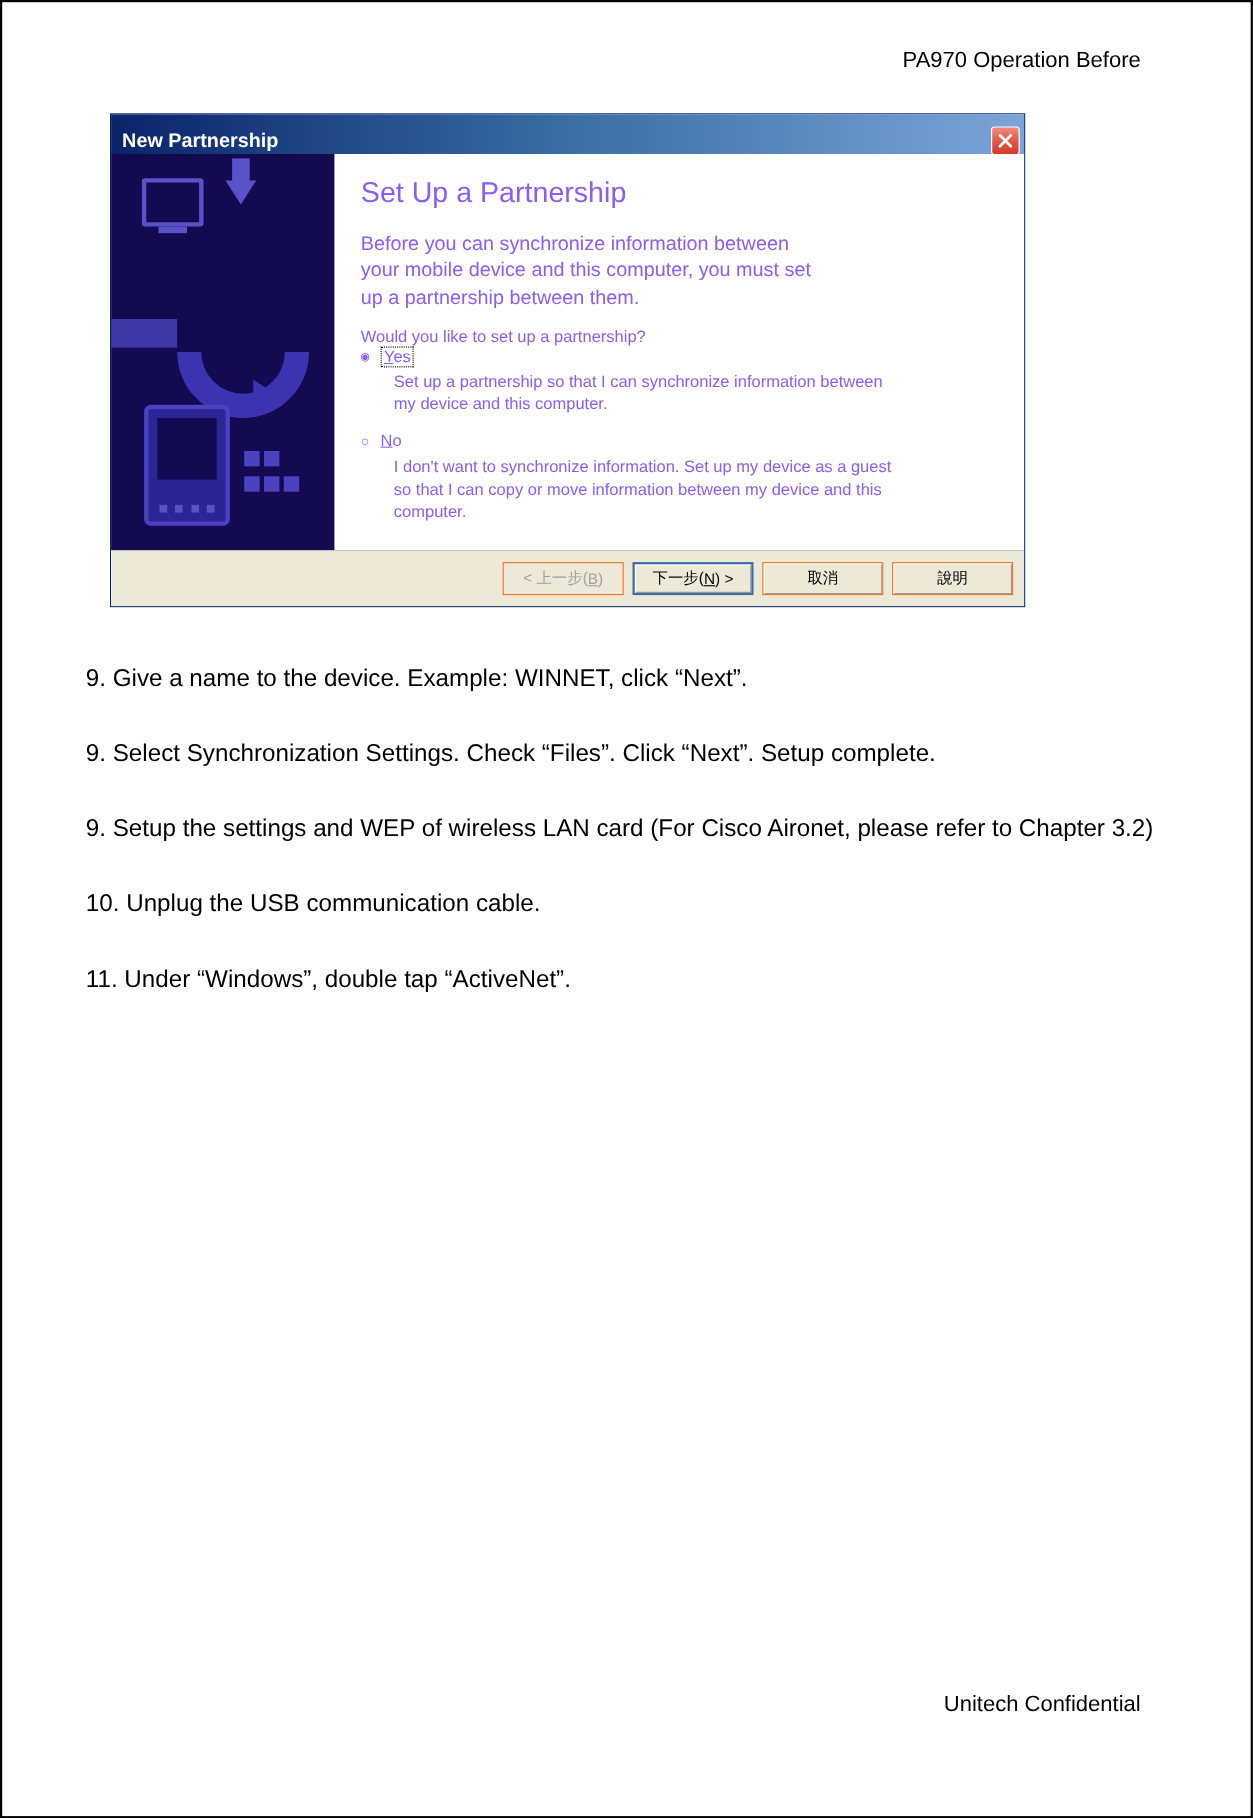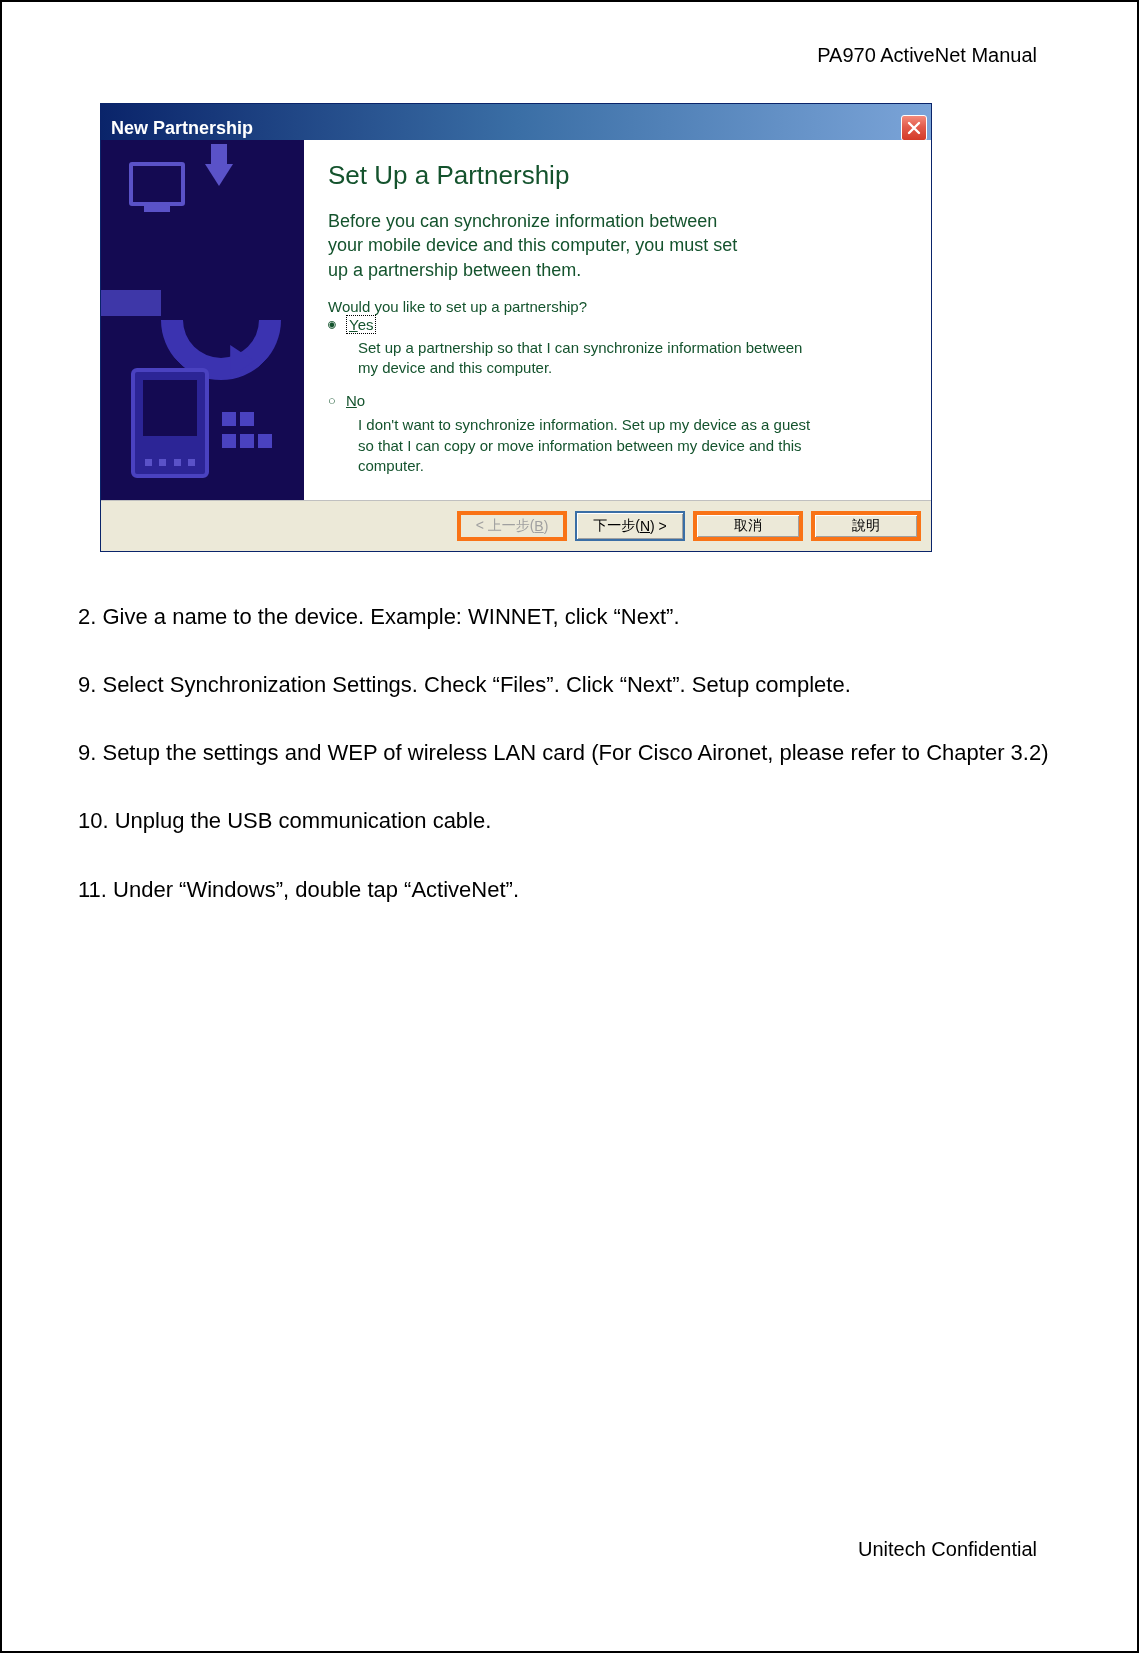--- a/index.html
+++ b/index.html
@@ -112,21 +112,21 @@
     content:"";position:absolute;top:8px;left:8px;right:8px;height:56px;background:#140a52;
   }
   .lg-pda-dot{position:absolute;width:7px;height:7px;background:#5a52c8;}
   .lg-squares{position:absolute;bottom:46px;right:30px;}
   .lg-squares span{display:inline-block;width:14px;height:14px;background:#4a42c0;margin:2px;}
 
   .right-panel {
     flex: 1;
     padding: 20px 26px 10px 24px;
     font-size: 15px;
-    color: #14532d;
+    color: #8b5cf6;
   }
   .panel-title {
     font-size: 26px;
     font-weight: normal;
     margin: 0 0 18px 0;
     font-family: Tahoma, Arial, sans-serif;
   }
   .panel-desc {
     font-size: 18px;
     line-height: 1.35;
@@ -171,21 +171,21 @@
     border-top: 1px solid #c0c0c0;
     background: #ece9d8;
     padding: 10px 10px;
     display: flex;
     justify-content: flex-end;
     gap: 8px;
   }
   .win-btn {
     min-width: 110px;
     height: 30px;
-    border: 4px solid #f97316;
+    border: 1px solid #f97316;
     background: #ece9d8;
     font-size: 14px;
     font-family: "MS PGothic","Microsoft JhengHei",Tahoma,Arial,sans-serif;
     display: inline-flex;
     align-items: center;
     justify-content: center;
     color: #000000;
     padding: 0 10px;
     box-shadow: inset 1px 1px 0 #ffffff, inset -1px -1px 0 #a0a0a0;
   }
@@ -208,21 +208,21 @@
   }
   .manual-body p {
     margin: 0 0 34px 0;
   }
 </style>
 </head>
 <body>
 
 <div class="page">
 
-  <div class="doc-header">PA970 ActiveNet Manual</div>
+  <div class="doc-header">PA970 Operation Before</div>
 
   <div class="dialog-wrap">
     <div class="titlebar">
       <span class="titlebar-text">New Partnership</span>
       <span class="close-btn">
         <svg width="14" height="14" viewBox="0 0 14 14">
           <path d="M2 2 L12 12 M12 2 L2 12" stroke="#ffffff" stroke-width="2.4" stroke-linecap="round"></path>
         </svg>
       </span>
     </div>
@@ -273,21 +273,21 @@
         <span>下一步(</span>
           <span class="ul">N</span>
           <span>) &gt;</span>
       </span>
       <span class="win-btn">取消</span>
       <span class="win-btn">說明</span>
     </div>
   </div>
 
   <div class="manual-body">
-    <p>2. Give a name to the device. Example: WINNET, click “Next”.</p>
+    <p>9. Give a name to the device. Example: WINNET, click “Next”.</p>
     <p>9. Select Synchronization Settings. Check “Files”. Click “Next”. Setup complete.</p>
     <p>9. Setup the settings and WEP of wireless LAN card (For Cisco Aironet, please refer to Chapter 3.2)</p>
     <p>10. Unplug the USB communication cable.</p>
     <p>11. Under “Windows”, double tap “ActiveNet”.</p>
   </div>
 
   <div class="doc-footer">Unitech Confidential</div>
 </div>
 
 </body></html>

